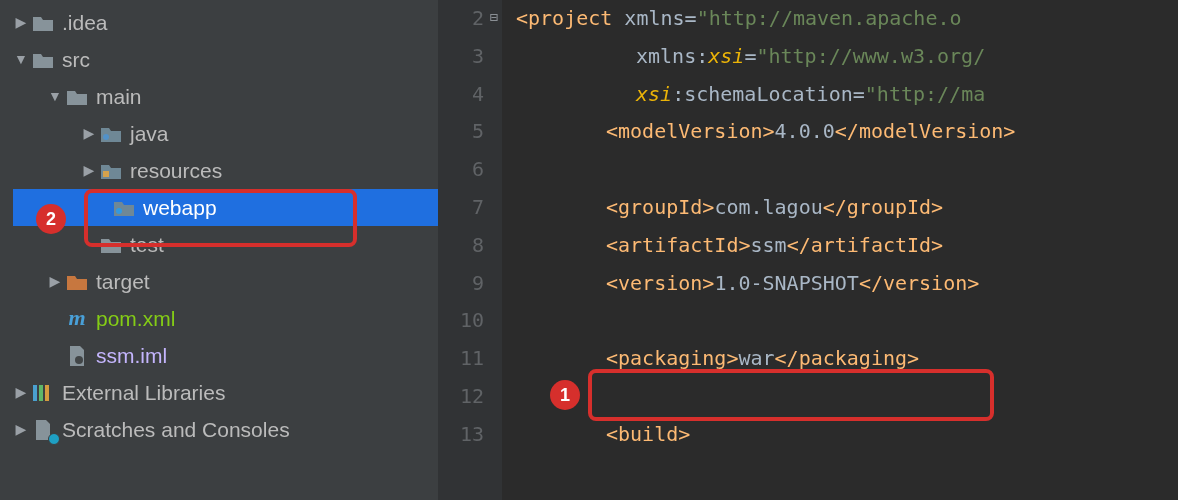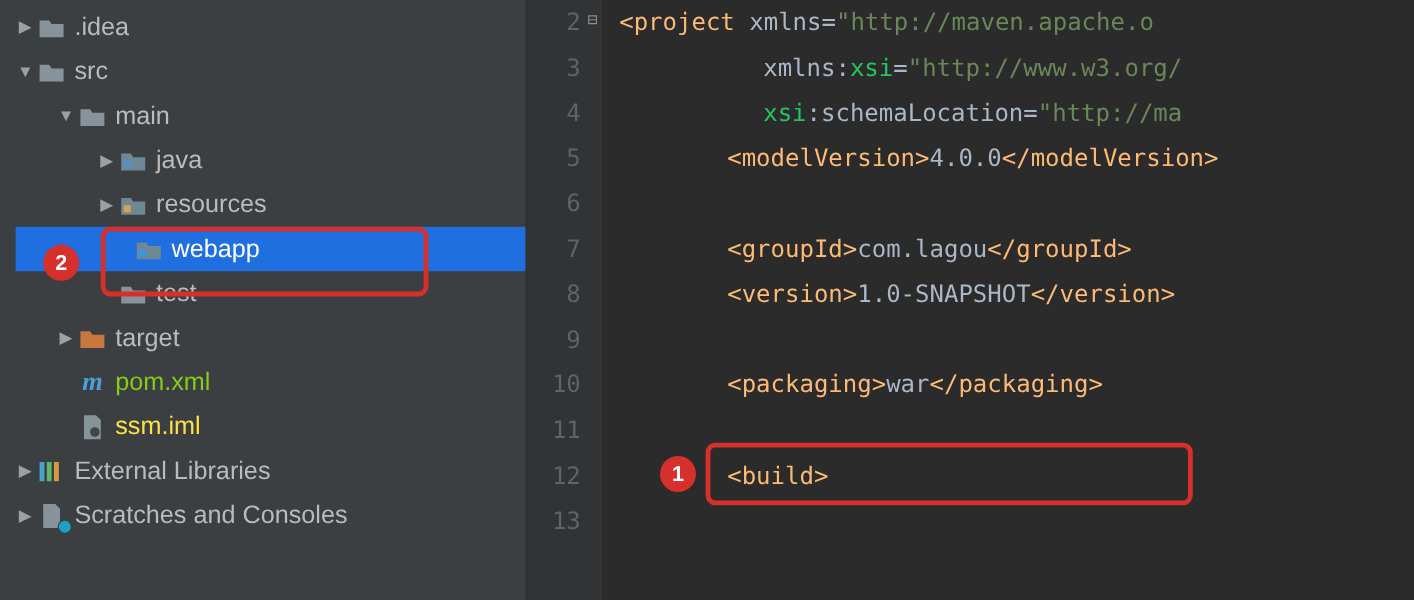--- a/index.html
+++ b/index.html
@@ -81,21 +81,21 @@
 
   .lib-icon svg rect { }
   .scr-icon { color:#87939a; font-size:19px; position:relative; }
   .clock-badge {
     position:absolute; right:-4px; bottom:-4px;
     width:12px; height:12px; border-radius:50%;
     background:#1ea0c4; border:1px solid #3c3f41;
   }
 
   .pom-name { color:#84cc16; }
-  .iml-name { color:#fde047; }
+  .iml-name { color:#c4b5fd; }
 
   
   .gutter {
     width: 64px;
     background: #313335;
     color: #606366;
     text-align: right;
     padding-right: 18px;
     font-size: 20px;
     position: relative;
@@ -117,21 +117,21 @@
     position: relative;
     overflow: hidden;
   }
   .codeblock { padding-left: 14px; }
   .cl { height: 37.8px; line-height: 37.8px; white-space: pre; }
   .ind1 { padding-left: 90px; }
   .ind2 { padding-left: 120px; }
 
   .tag  { color:#fdba74; }
   .attr { color:#a9b7c6; }
-  .ns   { color:#22c55e; }
+  .ns   { color:#eab308; font-style: italic; }
   .eq   { color:#a9b7c6; }
   .str  { color:#6a8759; }
   .txt  { color:#a9b7c6; }
 
   
   .callout-box {
     position: absolute;
     border: 4px solid #d62f2c;
     border-radius: 8px;
     pointer-events: none;
@@ -322,20 +322,21 @@
     <div class="cl ind2"><span class="attr">xmlns:</span><span class="ns">xsi</span><span class="eq">=</span><span class="str">"http://www.w3.org/</span></div>
 
     <div class="cl ind2"><span class="ns">xsi</span><span class="attr">:schemaLocation</span><span class="eq">=</span><span class="str">"http://ma</span></div>
 
     <div class="cl ind1"><span class="tag">&lt;modelVersion&gt;</span><span class="txt">4.0.0</span><span class="tag">&lt;/modelVersion&gt;</span></div>
 
     <div class="cl"></div>
 
     <div class="cl ind1"><span class="tag">&lt;groupId&gt;</span><span class="txt">com.lagou</span><span class="tag">&lt;/groupId&gt;</span></div>
 
+    <div class="cl ind1"><span class="tag">&lt;artifactId&gt;</span><span class="txt">ssm</span><span class="tag">&lt;/artifactId&gt;</span></div>
 
     <div class="cl ind1"><span class="tag">&lt;version&gt;</span><span class="txt">1.0-SNAPSHOT</span><span class="tag">&lt;/version&gt;</span></div>
 
     <div class="cl"></div>
 
     <div class="cl ind1"><span class="tag">&lt;packaging&gt;</span><span class="txt">war</span><span class="tag">&lt;/packaging&gt;</span></div>
 
     <div class="cl"></div>
 
     <div class="cl ind1"><span class="tag">&lt;build&gt;</span></div>

